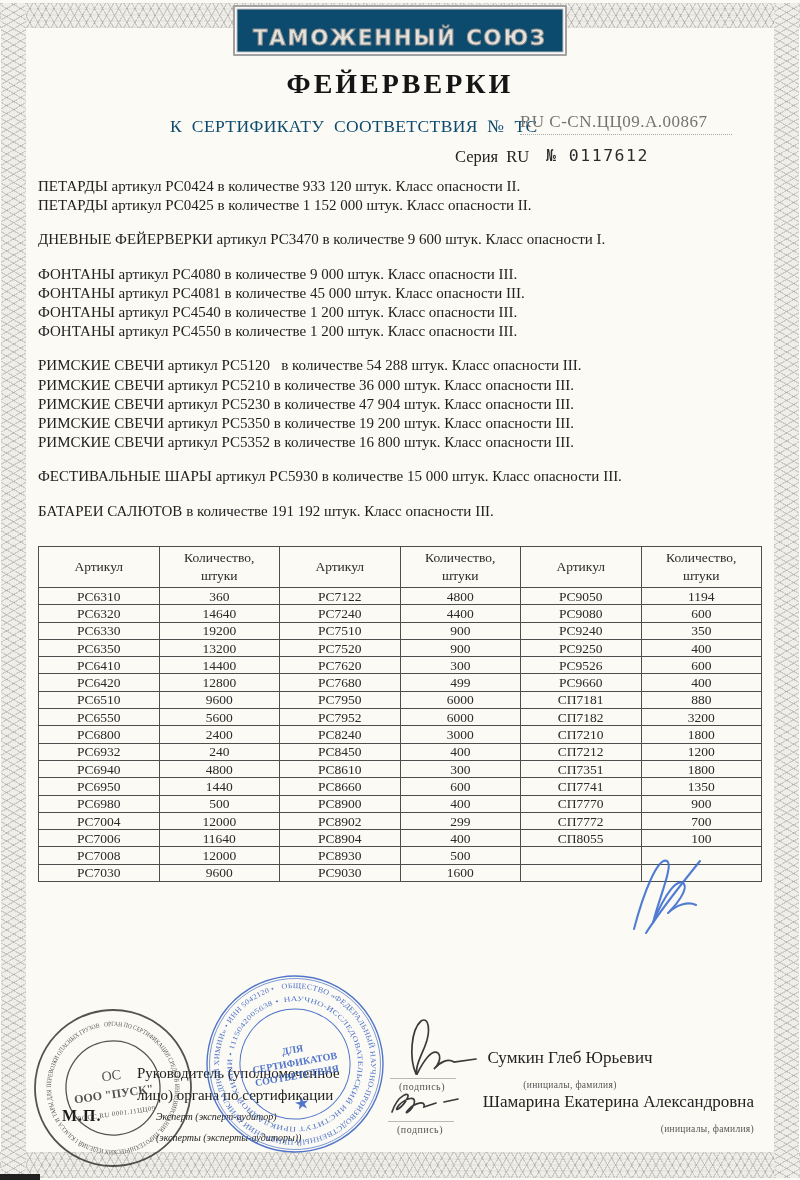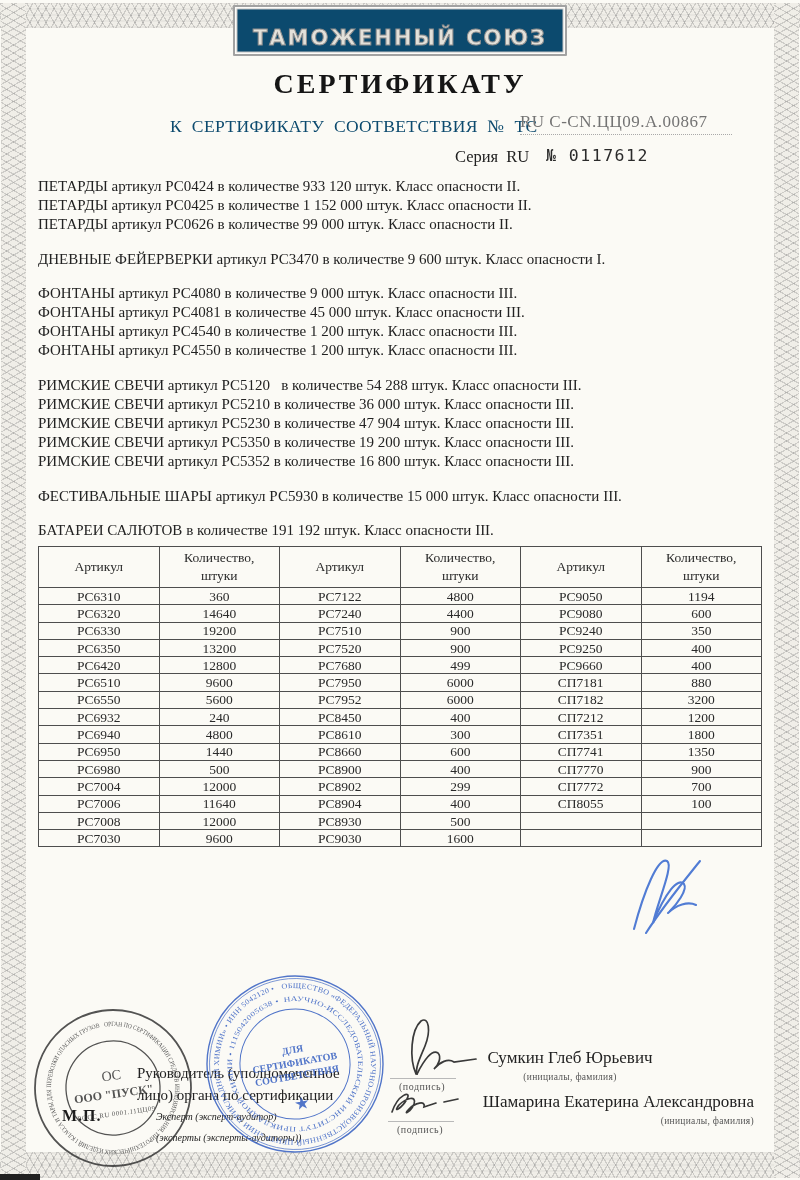--- a/index.html
+++ b/index.html
@@ -77,21 +77,21 @@
     line-height:16.5px; color:#2d2d2d;
   }
 
   
   .role-1{position:absolute; top:1062px; left:137px; font-size:15px; line-height:22px; color:#222;}
   .role-2{position:absolute; top:1106px; left:156px; font-size:10px; line-height:21px; color:#222;font-style:italic;}
   .sig-caption{position:absolute; font-size:10px; color:#555; letter-spacing:.5px;}
   .sig-line{position:absolute; width:66px; border-top:1px solid #b9b9b9;}
   .name-1{position:absolute; top:1048px; left:450px; width:240px; text-align:center; font-size:17px; color:#222;}
   .name-2{position:absolute; top:1092px; left:418px; width:336px; text-align:right; font-size:17px; color:#222;}
-  .name-caption{font-size:9.5px; color:#555; margin-top:4px; letter-spacing:.3px;font-family:Liberation Serif, serif;}
+  .name-caption{font-size:9.5px; color:#555; margin-top:12px; letter-spacing:.3px;font-family:Liberation Serif, serif;}
   .mp-mark{position:absolute; top:1080px; left:62px; font-size:16px; font-weight:bold; letter-spacing:1px; color:#1c1c1c;margin-top:27px;}
 
   
   .stamp{position:absolute;}
   .stamp-black{top:1006px; left:31px; width:164px; height:164px; transform:rotate(-8deg); opacity:.82;}
   .stamp-blue{top:973px; left:204px; width:182px; height:182px; transform:rotate(-10deg); opacity:.88;}
   .sig{position:absolute;}
   svg text{font-family:"Liberation Serif", serif;}
 </style>
 </head>
@@ -102,31 +102,30 @@
   <div class="band band-top"></div>
   <div class="band band-bottom"></div>
   <div class="band band-left"></div>
   <div class="band band-right"></div>
   <div class="scan-edge"></div>
 
   <div class="banner">
     <span class="banner-text">ТАМОЖЕННЫЙ СОЮЗ</span>
   </div>
 
-  <div class="doc-title">СЕРТИФИКАТУ</div>
+  <div class="doc-title">ФЕЙЕРВЕРКИ</div>
   <div class="cert-line">К СЕРТИФИКАТУ СООТВЕТСТВИЯ  № ТС</div>
   <div class="cert-number">RU C-CN.ЦЦ09.А.00867</div>
   <div class="series-label">Серия RU</div>
   <div class="series-number">№ 0117612</div>
 
   <div class="product-list">
       <div class="product-group">
         <div class="product-line">ПЕТАРДЫ артикул РС0424 в количестве 933 120 штук. Класс опасности II.</div>
         <div class="product-line">ПЕТАРДЫ артикул РС0425 в количестве 1 152 000 штук. Класс опасности II.</div>
-        <div class="product-line">ПЕТАРДЫ артикул РС0626 в количестве 99 000 штук. Класс опасности II.</div>
       </div>
       <div class="product-group">
         <div class="product-line">ДНЕВНЫЕ ФЕЙЕРВЕРКИ артикул РС3470 в количестве 9 600 штук. Класс опасности I.</div>
       </div>
       <div class="product-group">
         <div class="product-line">ФОНТАНЫ артикул РС4080 в количестве 9 000 штук. Класс опасности III.</div>
         <div class="product-line">ФОНТАНЫ артикул РС4081 в количестве 45 000 штук. Класс опасности III.</div>
         <div class="product-line">ФОНТАНЫ артикул РС4540 в количестве 1 200 штук. Класс опасности III.</div>
         <div class="product-line">ФОНТАНЫ артикул РС4550 в количестве 1 200 штук. Класс опасности III.</div>
       </div>
@@ -183,20 +182,28 @@
         </tr>
         <tr>
           <td>РС6350</td>
           <td>13200</td>
           <td>РС7520</td>
           <td>900</td>
           <td>РС9250</td>
           <td>400</td>
         </tr>
         <tr>
+          <td>РС6410</td>
+          <td>14400</td>
+          <td>РС7620</td>
+          <td>300</td>
+          <td>РС9526</td>
+          <td>600</td>
+        </tr>
+        <tr>
           <td>РС6420</td>
           <td>12800</td>
           <td>РС7680</td>
           <td>499</td>
           <td>РС9660</td>
           <td>400</td>
         </tr>
         <tr>
           <td>РС6510</td>
           <td>9600</td>
@@ -205,20 +212,28 @@
           <td>СП7181</td>
           <td>880</td>
         </tr>
         <tr>
           <td>РС6550</td>
           <td>5600</td>
           <td>РС7952</td>
           <td>6000</td>
           <td>СП7182</td>
           <td>3200</td>
+        </tr>
+        <tr>
+          <td>РС6800</td>
+          <td>2400</td>
+          <td>РС8240</td>
+          <td>3000</td>
+          <td>СП7210</td>
+          <td>1800</td>
         </tr>
         <tr>
           <td>РС6932</td>
           <td>240</td>
           <td>РС8450</td>
           <td>400</td>
           <td>СП7212</td>
           <td>1200</td>
         </tr>
         <tr>

